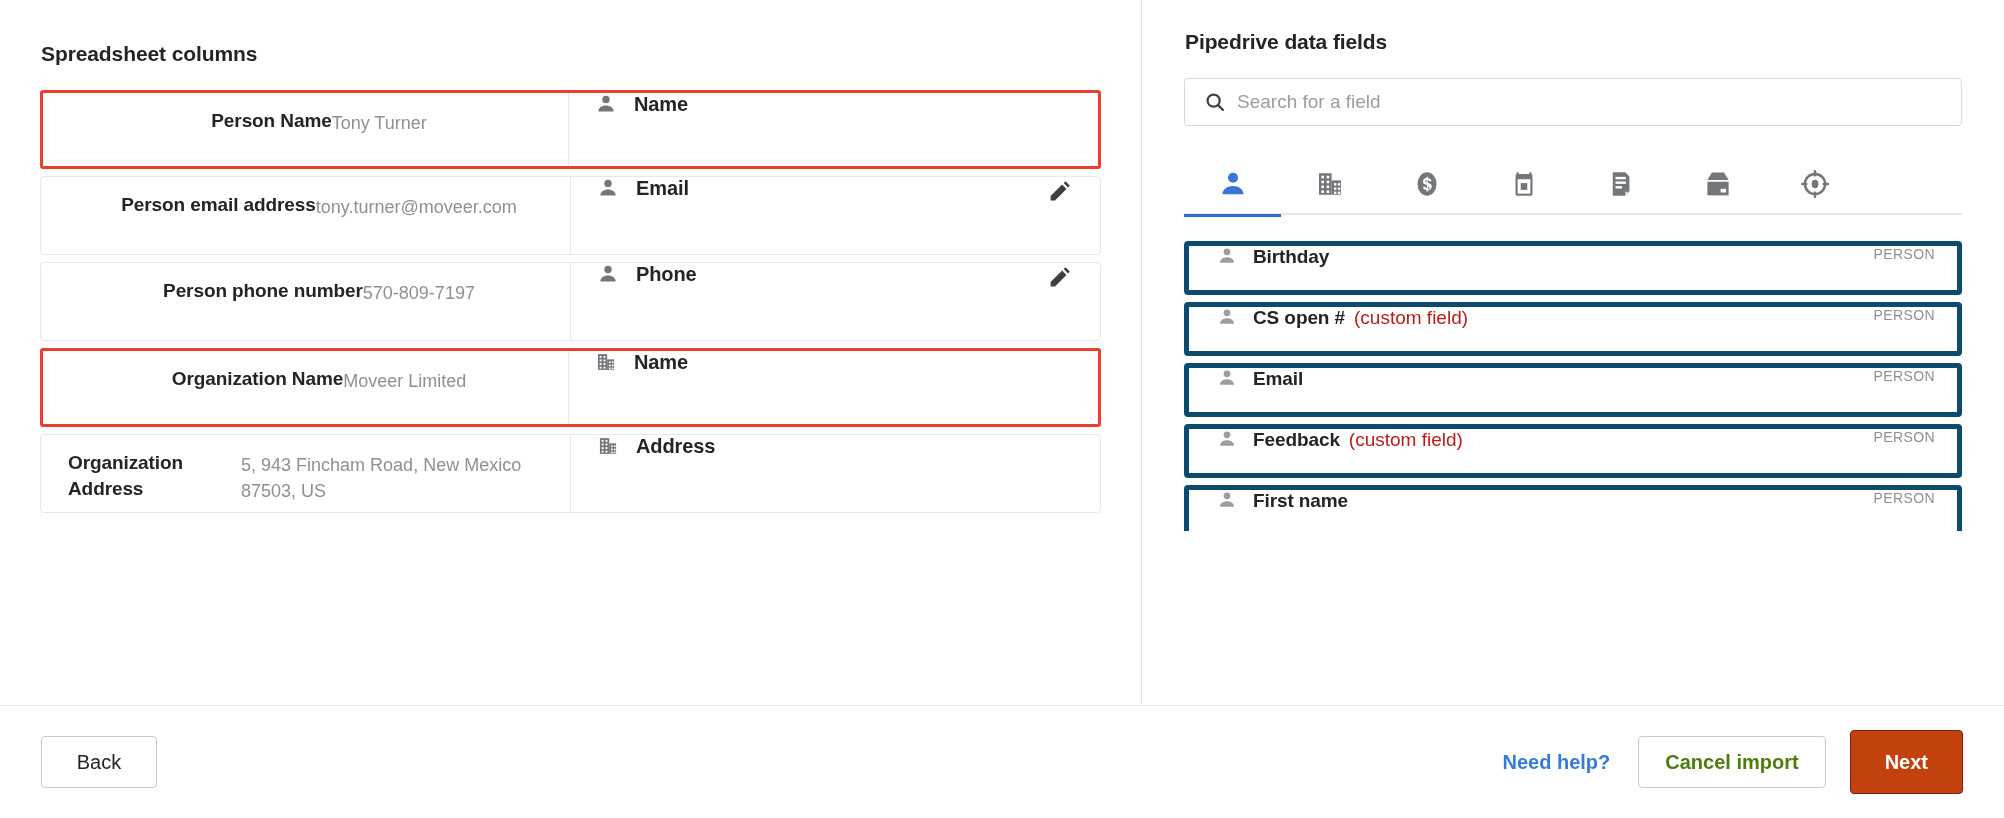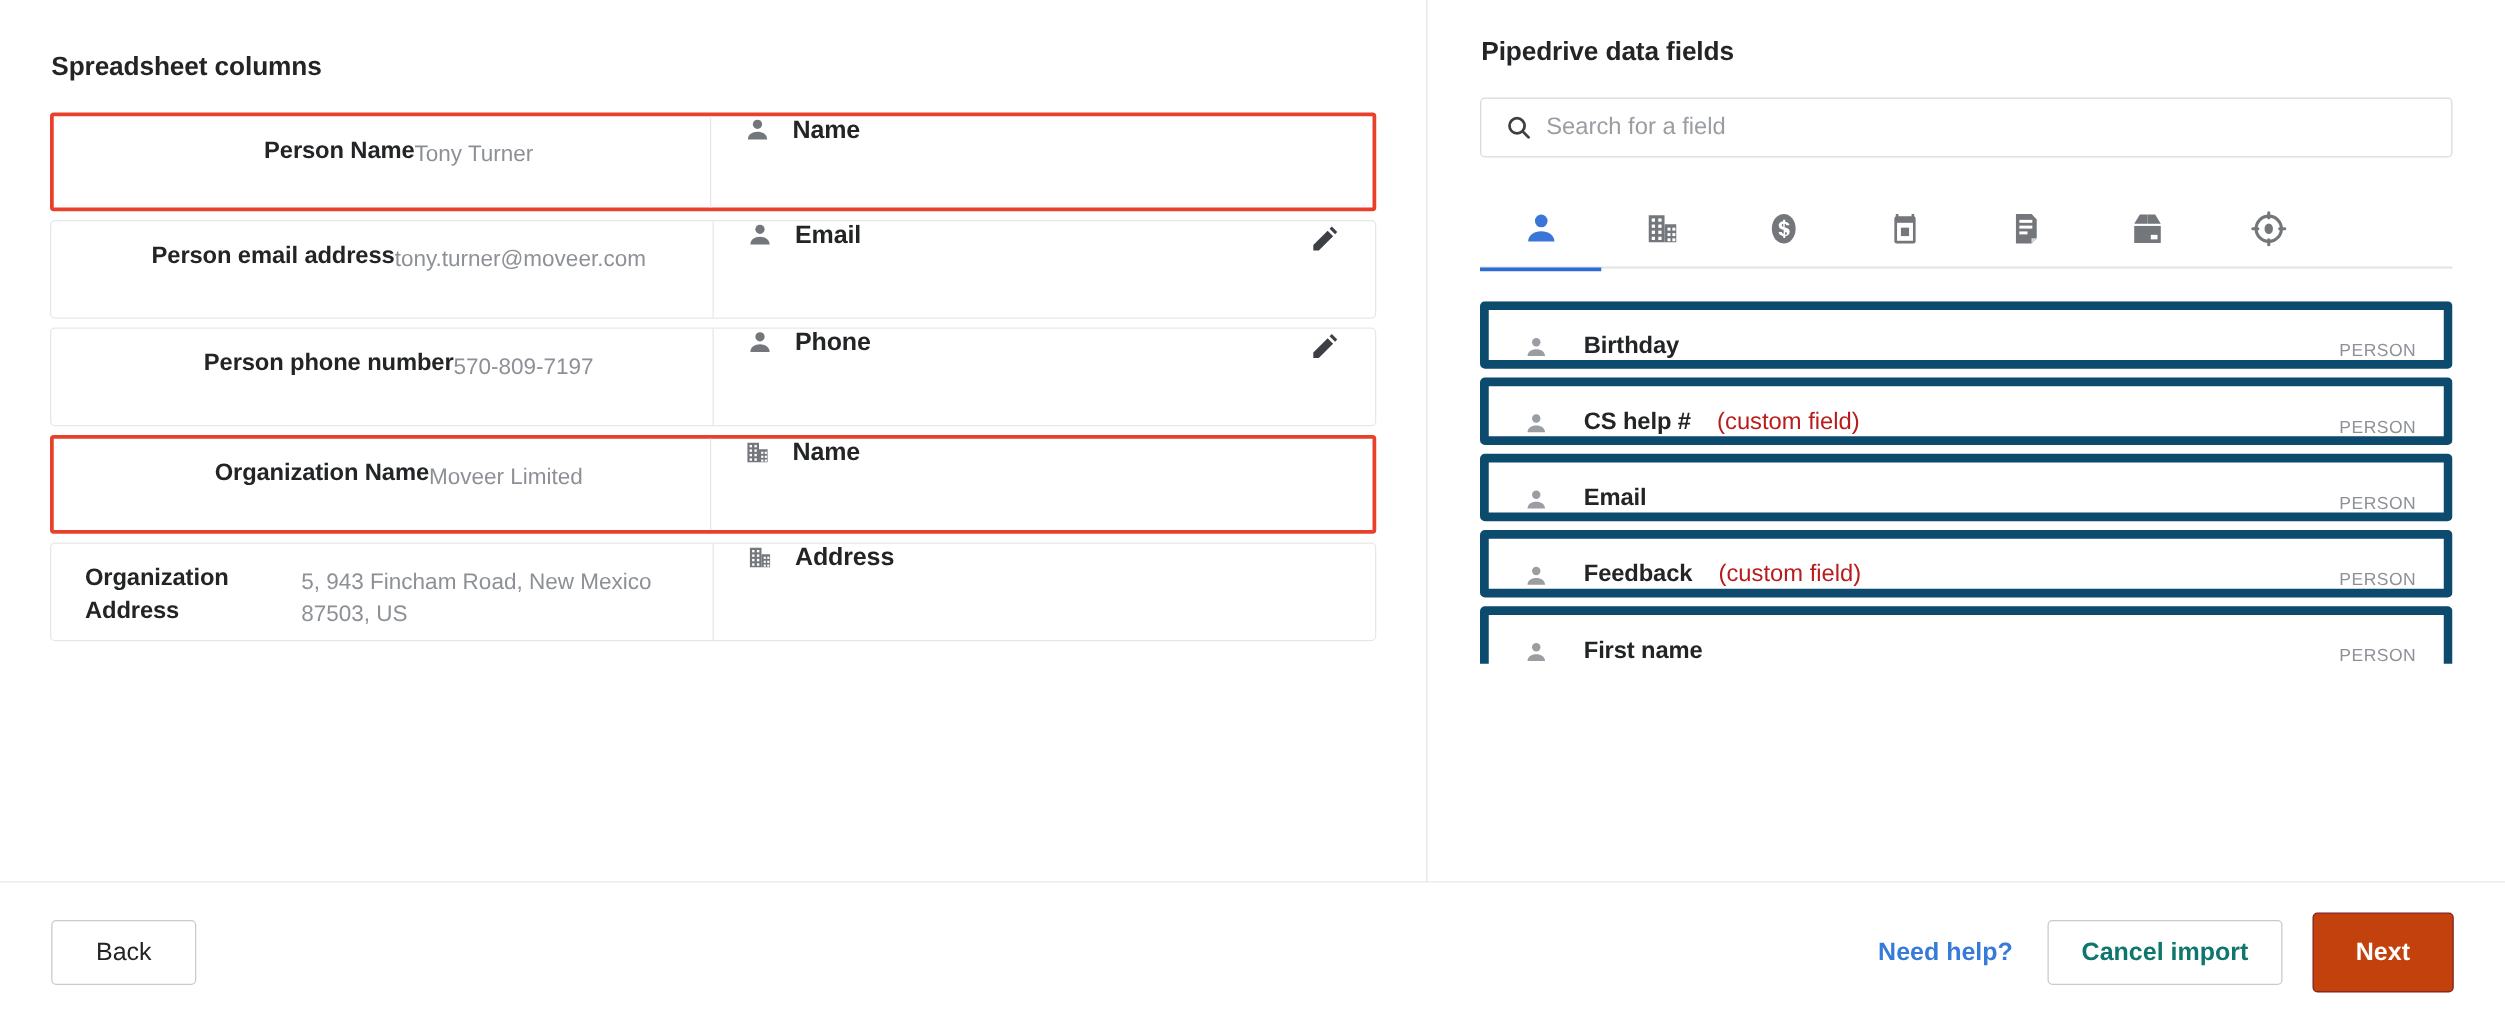--- a/index.html
+++ b/index.html
@@ -168,27 +168,27 @@
   .field-list {
     margin-top: 26px;
     display: flex;
     flex-direction: column;
     gap: 7px;
     max-height: 290px;
     overflow: hidden;
   }
   .field-item {
     display: flex;
-    align-items: flex-end;
+    align-items: flex-start;
     height: 54px;
     background: #ffffff;
-    border: 7px solid #0c4a6e;
+    border: 5px solid #0c4a6e;
     border-radius: 4px;
     padding: 0 22px 0 28px;
-    gap: 28px;
+    gap: 16px;
     cursor: pointer;
     flex: 0 0 auto;
   }
   .field-item .pf-icon { width: 20px; height: 20px; flex: 0 0 auto; }
   .field-item .pf-name {
     font-size: 19px;
     font-weight: bold;
     color: #222426;
     letter-spacing: -0.1px;
   }
@@ -246,21 +246,21 @@
     font-weight: bold;
     cursor: pointer;
     text-decoration: none;
     margin-right: 4px;
   }
   .btn-cancel {
     height: 52px;
     padding: 0 26px;
     background: #ffffff;
     border: 1px solid #c9cacc;
-    color: #0f766e;
+    color: #4d7c0f;
     font-weight: bold;
   }
   .btn-next {
     height: 64px;
     padding: 0 34px;
     background: #c2410c;
     border: 1px solid #7f1d1d;
     color: #ffffff;
     font-weight: bold;
   }
@@ -492,21 +492,21 @@
                   <path d="M3.6 20.2c0-4.1 3.8-6.6 8.4-6.6s8.4 2.5 8.4 6.6z" fill="#9a9da2"></path>
                 </svg></span>
               <span class="pf-name">Birthday</span>
               <span class="pf-type">PERSON</span>
             </div>
             <div class="field-item">
               <span class="pf-icon"><svg viewBox="0 0 24 24" width="20" height="20" xmlns="http://www.w3.org/2000/svg">
                   <circle cx="12" cy="7" r="4.05" fill="#9a9da2"></circle>
                   <path d="M3.6 20.2c0-4.1 3.8-6.6 8.4-6.6s8.4 2.5 8.4 6.6z" fill="#9a9da2"></path>
                 </svg></span>
-              <span class="pf-name">CS help #</span>
+              <span class="pf-name">CS open #</span>
               <span class="pf-suffix">(custom field)</span>
               <span class="pf-type">PERSON</span>
             </div>
             <div class="field-item">
               <span class="pf-icon"><svg viewBox="0 0 24 24" width="20" height="20" xmlns="http://www.w3.org/2000/svg">
                   <circle cx="12" cy="7" r="4.05" fill="#9a9da2"></circle>
                   <path d="M3.6 20.2c0-4.1 3.8-6.6 8.4-6.6s8.4 2.5 8.4 6.6z" fill="#9a9da2"></path>
                 </svg></span>
               <span class="pf-name">Email</span>
               <span class="pf-type">PERSON</span>

